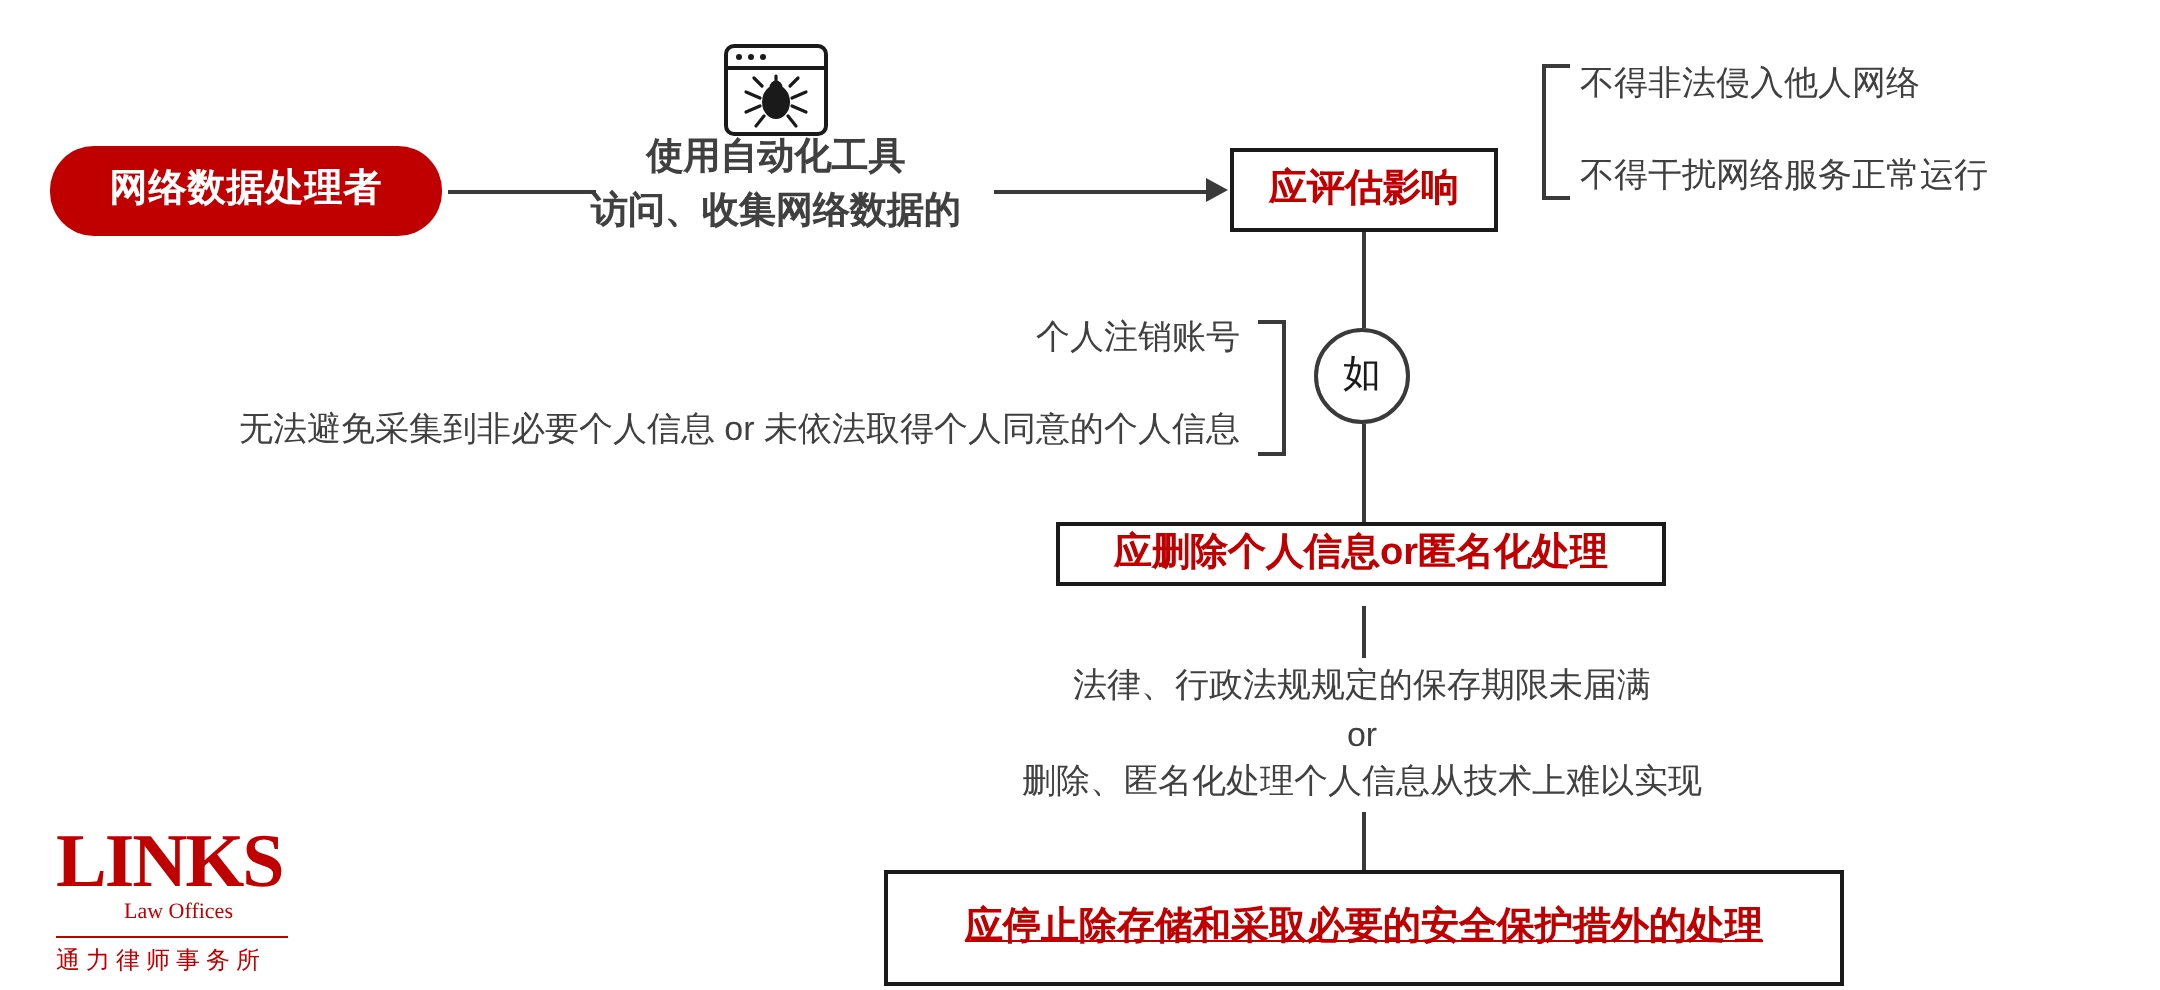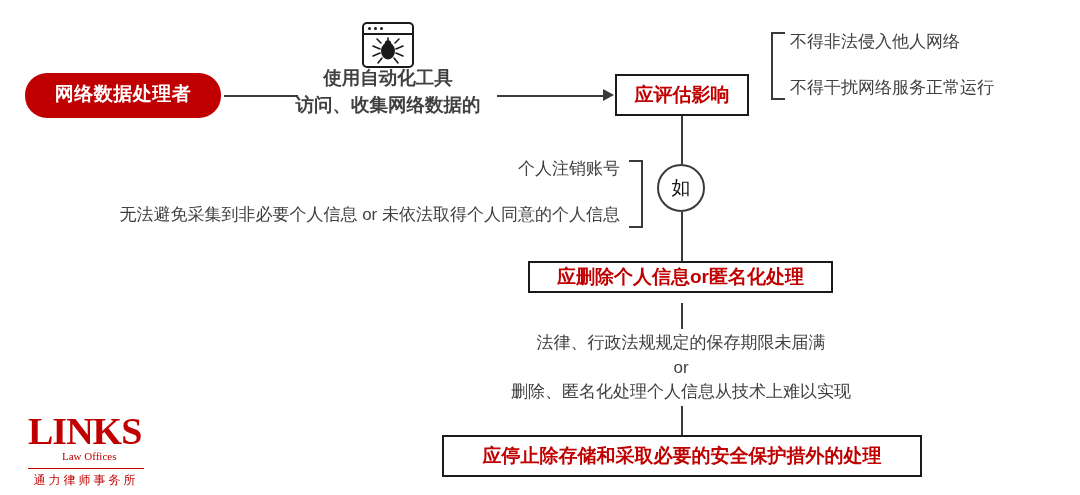--- a/index.html
+++ b/index.html
@@ -152,21 +152,20 @@
     margin-top: 1px;
     margin-left: 34px;
   }
   .logo .cn {
     font-size: 12px;
     letter-spacing: 3px;
     margin-top: 6px;
     border-top: 1.5px solid #c00000;
     padding-top: 3px;
     width: 116px;
-    text-align: center;
   }
 </style>
 </head>
 <body>
 
 <div id="canvas">
 
   <div class="node pill" style="left:25px; top:73px; width:196px; height:45px;font-family:Liberation Mono, monospace;">网络数据处理者</div>
 
   <div class="hline" style="left:224px; top:95px; width:74px;"></div>
@@ -231,21 +230,21 @@
   <div class="node boxed" style="left:528px; top:261px; width:305px; height:32px;">应删除个人信息or匿名化处理</div>
 
   <div class="vline" style="left:681px; top:303px; height:26px;"></div>
 
   <div class="node plain" style="left:461px; top:331px; width:440px; height:24px;">法律、行政法规规定的保存期限未届满</div>
   <div class="node plain" style="left:461px; top:357px; width:440px; height:22px;">or</div>
   <div class="node plain" style="left:441px; top:381px; width:480px; height:24px;font-family:Liberation Mono, monospace;">删除、匿名化处理个人信息从技术上难以实现</div>
 
   <div class="vline" style="left:681px; top:406px; height:30px;"></div>
 
-  <div class="node boxed" style="left:442px; top:435px; width:480px; height:42px;">应停止除存储和采取必要的安全保护措外的处理</div>
+  <div class="node boxed" style="left:442px; top:435px; width:480px; height:58px;text-decoration:underline;">应停止除存储和采取必要的安全保护措外的处理</div>
 
   <div class="logo" style="left:28px; top:412px;">
     <div class="mark">LINKS</div>
     <div class="sub">Law Offices</div>
     <div class="cn">通力律师事务所</div>
   </div>
 
 </div>
 
 </body></html>

